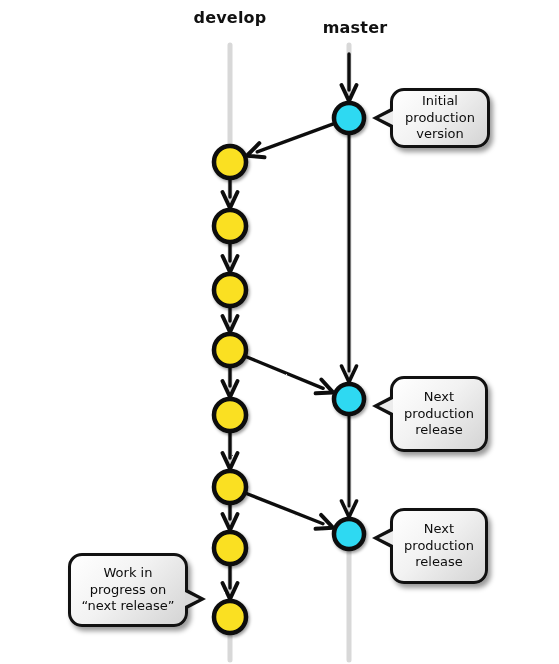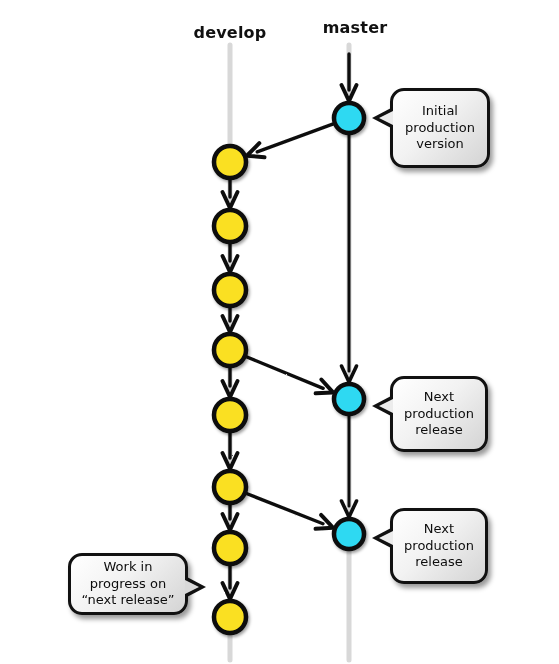--- a/index.html
+++ b/index.html
@@ -97,21 +97,21 @@
     right: -14px; bottom: 18px;
     border-width: 7px 0 7px 14px;
     border-color: transparent transparent transparent #d9d9d9;
   }
 </style>
 </head>
 <body>
 
 <div id="diagram-root">
 
-  <div class="lane-label" id="lane-label-0" style="left: 230px; top: 23px;">develop</div>
+  <div class="lane-label" id="lane-label-0" style="left: 230px; top: 8px;">develop</div>
   <div class="lane-label" id="lane-label-1" style="left: 355px; top: 18px;">master</div>
 
   <svg class="canvas" viewBox="0 0 559 664">
     <defs>
       <filter id="rough" x="-30%" y="-30%" width="160%" height="160%">
         <feTurbulence type="fractalNoise" baseFrequency="0.9" numOctaves="2" seed="7" result="n"></feTurbulence>
         <feDisplacementMap in="SourceGraphic" in2="n" scale="1.4" xChannelSelector="R" yChannelSelector="G"></feDisplacementMap>
       </filter>
       <filter id="nodeshadow" x="-60%" y="-60%" width="220%" height="220%">
         <feDropShadow dx="1.5" dy="2" stdDeviation="1.4" flood-color="#000" flood-opacity="0.38"></feDropShadow>
@@ -207,34 +207,34 @@
         <g filter="url(#nodeshadow)">
           <circle cx="230" cy="548" r="16" fill="#FAE022" stroke="#101010" stroke-width="4.5"></circle>
         </g>
         <g filter="url(#nodeshadow)">
           <circle cx="230" cy="617" r="16" fill="#FAE022" stroke="#101010" stroke-width="4.5"></circle>
         </g>
       </g>
   </svg>
 
   <div id="callouts-layer">
-      <div class="callout tail-left" style="left: 390px; top: 88px; width: 100px; height: 80px;">
+      <div class="callout tail-left" style="left: 390px; top: 88px; width: 100px; height: 60px;">
         <span class="ctext">Initial
 production
 version</span>
       </div>
       <div class="callout tail-left" style="left: 390px; top: 376px; width: 98px; height: 76px;">
         <span class="ctext">Next
 production
 release</span>
       </div>
       <div class="callout tail-left" style="left: 390px; top: 508px; width: 98px; height: 76px;">
         <span class="ctext">Next
 production
 release</span>
       </div>
-      <div class="callout tail-right" style="left: 68px; top: 553px; width: 120px; height: 62px;">
+      <div class="callout tail-right" style="left: 68px; top: 553px; width: 120px; height: 74px;">
         <span class="ctext">Work in
 progress on
 “next release”</span>
       </div>
     </div>
 </div>
 
 </body></html>

